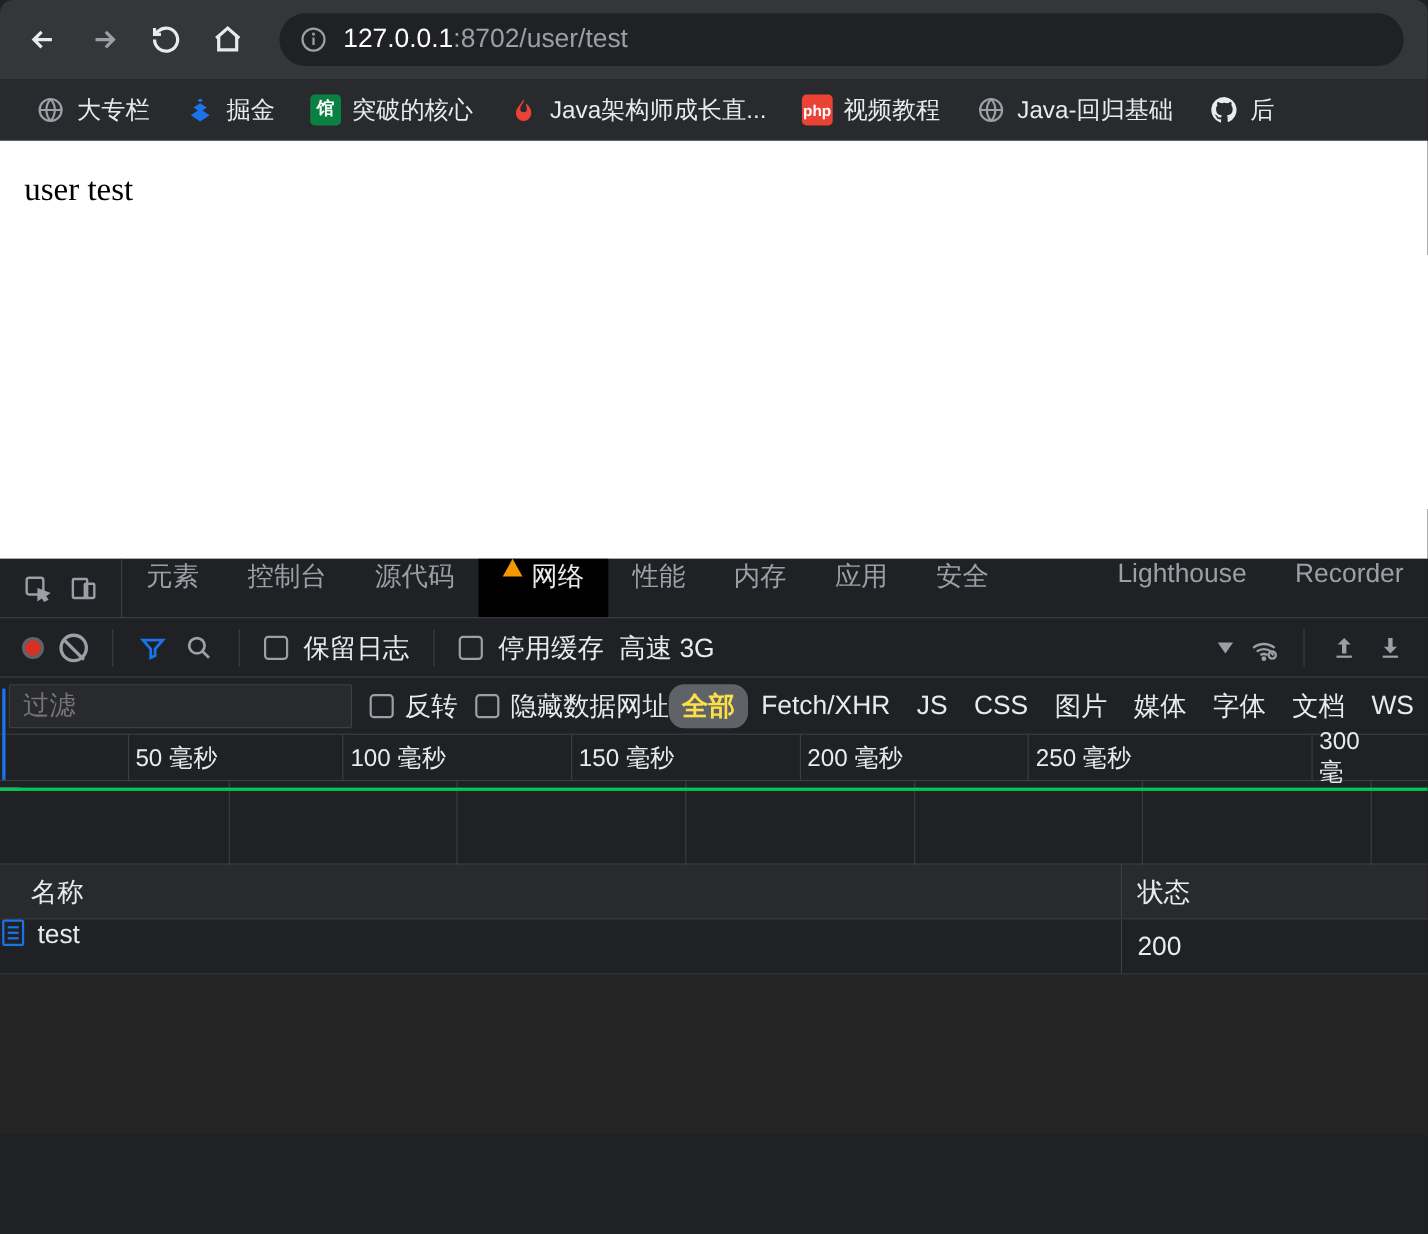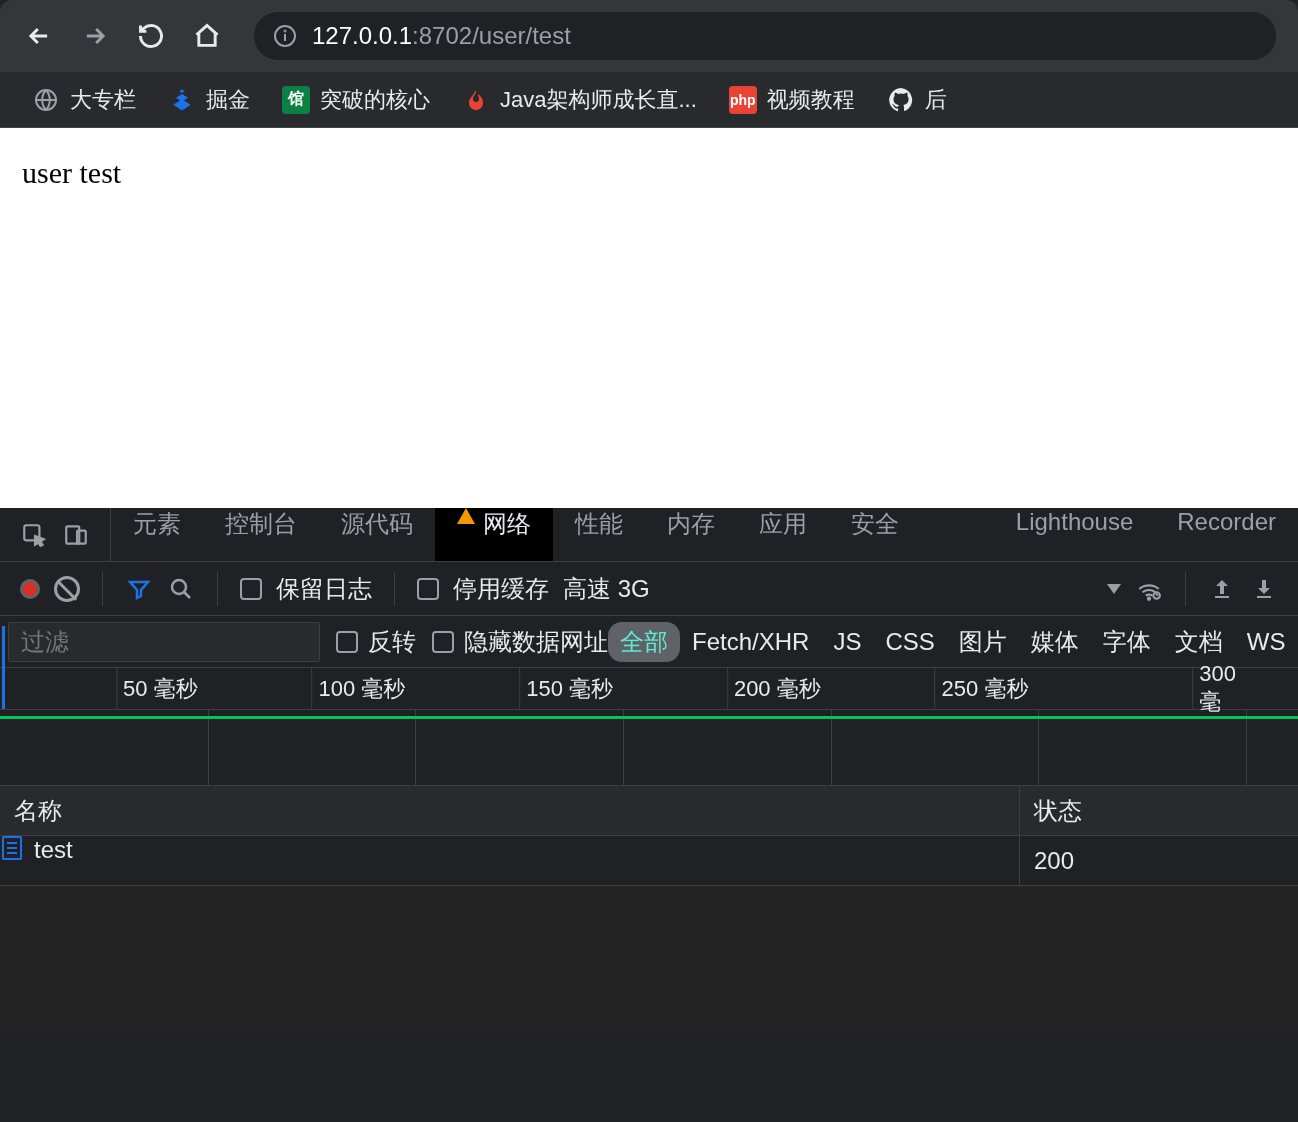--- a/index.html
+++ b/index.html
@@ -172,21 +172,21 @@
   .filter-input {
     width:312px;height:40px;margin-left:8px;
     background:#292a2d;border:1px solid #3c4043;
     color:#9aa0a6;font-size:24px;padding:0 12px;
     border-radius:2px;
   }
   .filter-chip {
     padding:4px 12px;cursor:pointer;white-space:nowrap;
   }
   .filter-chip.pill {
-    background:#5f6368;border-radius:14px;color:#5eead4;
+    background:#5f6368;border-radius:14px;color:#fde047;font-weight:bold;
   }
   .cb-label { display:flex;align-items:center;gap:10px;margin-left:16px;cursor:pointer; }
 
   
   .nw-timeline {
     height:118px;
     border-bottom:1px solid #3c4043;
     position:relative;
     color:#e8eaed;
     font-size:22px;
@@ -201,21 +201,21 @@
   .tl-body .vline{position:absolute;top:0;bottom:0;border-left:1px solid #3c4043;}
   .tl-green{position:absolute;top:6px;left:0;right:0;height:3px;background:#00c853;}
   .tl-cursor{position:absolute;left:2px;top:-42px;bottom:0;width:3px;background:#1a73e8;}
   .tl-pink{position:absolute;left:0;top:6px;width:18px;height:3px;background:#d36ad3;}
 
   
   .nw-table-head {
     height:50px;display:flex;border-bottom:1px solid #3c4043;
     background:#292a2d;color:#e8eaed;font-size:24px;
   }
-  .th-name{flex:0 0 1020px;padding:0 14px;display:flex;align-items:center;border-right:1px solid #3c4043;text-align:center;}
+  .th-name{flex:0 0 1020px;padding:0 28px;display:flex;align-items:center;border-right:1px solid #3c4043;text-align:center;}
   .th-status{flex:1;padding:0 14px;display:flex;align-items:center;}
 
   .nw-row {
     height:50px;display:flex;border-bottom:1px solid #3c4043;
     background:#202124;color:#e8eaed;font-size:24px;cursor:pointer;
   }
   .td-name{flex:0 0 1020px;padding:0 2px;display:flex;gap:12px;border-right:1px solid #3c4043;}
   .td-status{flex:1;padding:0 14px;display:flex;align-items:center;}
   .doc-icon{width:20px;height:24px;border:2px solid #1a73e8;border-radius:2px;position:relative;flex-shrink:0;}
   .doc-icon::before{content:"";position:absolute;left:3px;right:3px;top:4px;height:2px;background:#1a73e8;box-shadow:0 5px 0 #1a73e8,0 10px 0 #1a73e8;}
@@ -287,20 +287,29 @@
     <span class="bm-icon bm-fire">
       <svg viewBox="0 0 24 24" width="24" height="24" fill="#ea4335">
           <path d="M12 2c1 4-3 5-3 9a3 3 0 0 0 6 0c0-2-1-3-1-5 3 2 5 5 5 9a7 7 0 1 1-14 0c0-5 4-7 7-13z"></path>
         </svg>
     </span>
     <span>Java架构师成长直...</span>
   </div>
   <div class="bookmark">
     <span class="bm-icon bm-red">php</span>
     <span>视频教程</span>
+  </div>
+  <div class="bookmark">
+    <span class="bm-icon bm-globe">
+      <svg viewBox="0 0 24 24" width="24" height="24" fill="none" stroke="currentColor" stroke-width="2">
+          <circle cx="12" cy="12" r="10"></circle>
+          <path d="M2 12h20M12 2a15 15 0 0 1 0 20M12 2a15 15 0 0 0 0 20"></path>
+        </svg>
+    </span>
+    <span>Java-回归基础</span>
   </div>
   <div class="bookmark">
     <span class="bm-icon bm-github">
       <svg viewBox="0 0 24 24" width="26" height="26" fill="currentColor">
           <path d="M12 1a11 11 0 0 0-3.5 21.4c.6.1.8-.3.8-.6v-2c-3 .6-3.7-1.5-3.7-1.5-.5-1.3-1.2-1.6-1.2-1.6-1-.7.1-.7.1-.7 1.1.1 1.7 1.1 1.7 1.1 1 1.7 2.6 1.2 3.2.9.1-.7.4-1.2.7-1.5-2.4-.3-5-1.2-5-5.4 0-1.2.4-2.2 1.1-2.9-.1-.3-.5-1.4.1-2.9 0 0 .9-.3 3 1.1a10 10 0 0 1 5.5 0c2.1-1.4 3-1.1 3-1.1.6 1.5.2 2.6.1 2.9.7.7 1.1 1.7 1.1 2.9 0 4.2-2.6 5.1-5 5.4.4.3.8 1 .8 2v3c0 .3.2.7.8.6A11 11 0 0 0 12 1z"></path>
         </svg>
     </span>
     <span>后</span>
   </div>
 </div>

